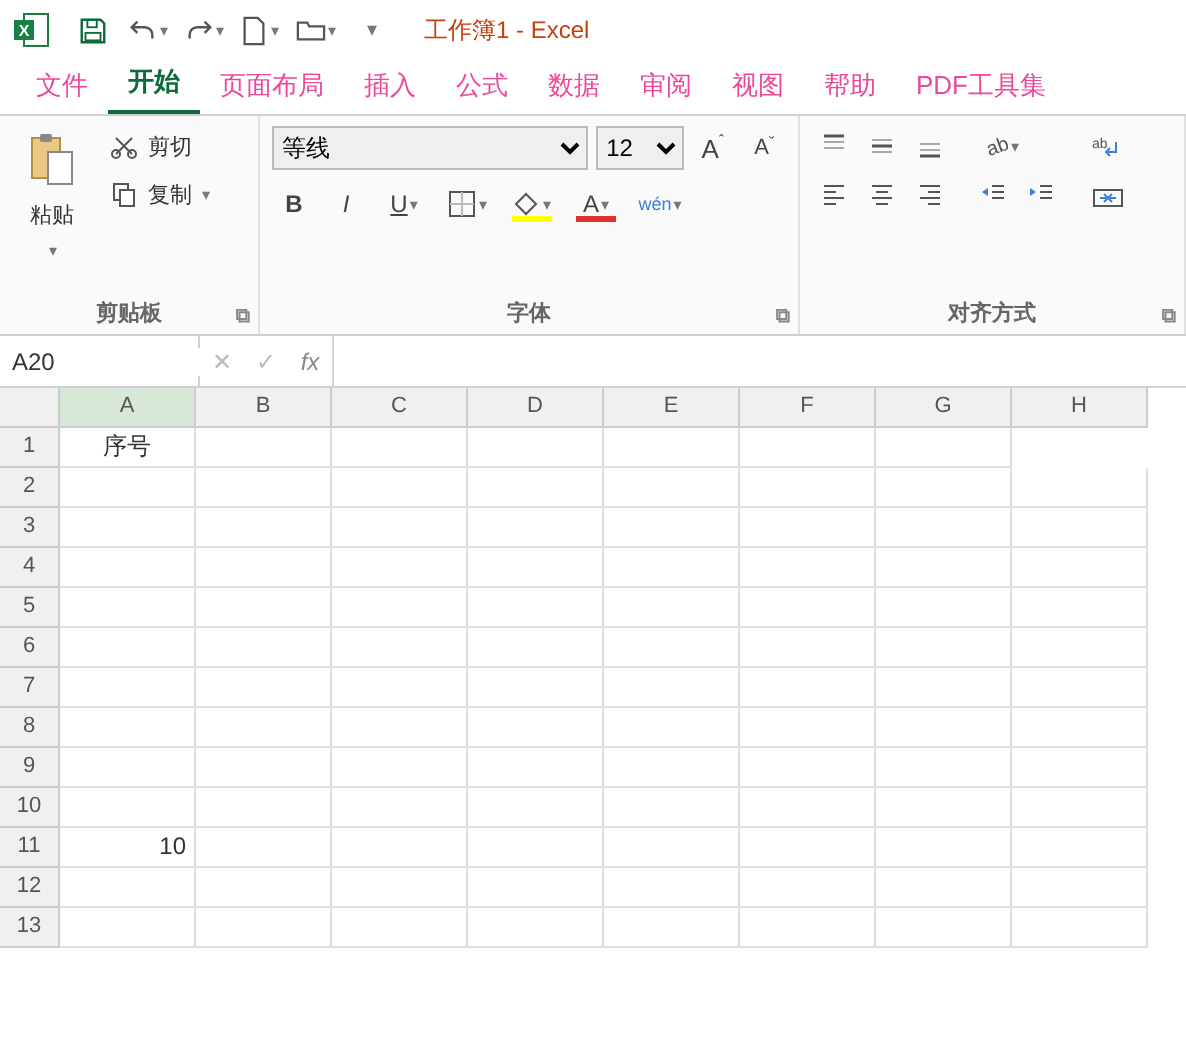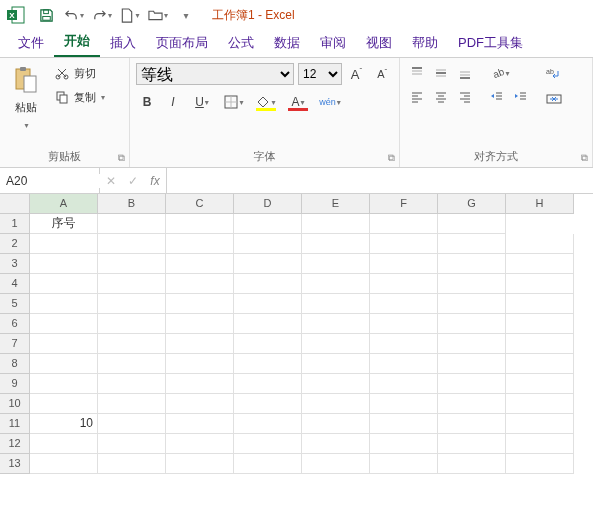--- a/index.html
+++ b/index.html
@@ -6,36 +6,36 @@
   body { margin:0; width:593px; height:526px; background:#fff; font-size:12px; color:#333; overflow:hidden;}
   
   .titlebar { height:30px; background:#fff; display:flex; align-items:center; padding:0 6px; gap:6px; }
   .titlebar .logo { width:20px; height:20px; display:flex; }
   .titlebar .qat { display:flex; align-items:center; gap:8px; margin-left:4px;}
   .titlebar .qat .btn { width:20px; height:20px; display:flex; align-items:center; justify-content:center; color:#555; }
   .titlebar .title { margin-left:10px; color:#c2410c; font-size:12px; }
   .dropdown-caret { font-size:8px; color:#777; margin-left:1px;}
   
   .tabs { height:28px; display:flex; align-items:flex-end; padding:0 8px; gap:0; border-bottom:1px solid #d0d0d0;}
-  .tab { padding:5px 10px 5px; font-size:13px; color:#4c1d95; cursor:pointer;}
+  .tab { padding:5px 10px 5px; font-size:13px; color:#ec4899; cursor:pointer;}
   .tab.active { font-weight:600; border-bottom:2px solid #0f6c3a; color:#0f6c3a;}
   
   .ribbon { height:110px; background:#fafafa; border-bottom:1px solid #d0d0d0; display:flex; }
   .group { border-right:1px solid #e0e0e0; display:flex; flex-direction:column; }
   .group-body { flex:1; display:flex; padding:4px 6px 0; gap:4px;}
-  .group-label { text-align:center; font-size:11px; color:#666; padding:2px 0 3px; position:relative;}
+  .group-label { text-align:center; font-size:11px; color:#666; padding:2px 0 3px; position:relative;font-weight:bold;}
   .group-label .launcher { position:absolute; right:4px; bottom:3px; font-size:10px; color:#888;}
   .big-btn { width:40px; display:flex; flex-direction:column; align-items:center; justify-content:flex-start; padding-top:4px; gap:6px;}
   .big-btn .ic { width:28px; height:28px; display:flex; align-items:center; justify-content:center;}
   .big-btn .lbl { font-size:11px; color:#333;}
   .vstack { display:flex; flex-direction:column; gap:2px; justify-content:flex-start;}
   .small-btn { height:22px; display:flex; align-items:center; gap:4px; padding:0 4px; font-size:11px; color:#333; white-space:nowrap;}
   .small-btn .ic { width:16px; height:16px; display:flex; align-items:center; justify-content:center;}
   .inline-row { display:flex; align-items:center; gap:4px; height:24px;}
-  select.font-name { width:160px; height:22px; font-size:16px; border:1px solid #bbb;}
+  select.font-name { width:160px; height:22px; font-size:12px; border:1px solid #bbb;}
   select.font-size { width:44px; height:22px; font-size:12px; border:1px solid #bbb;}
   .icon-btn { width:22px; height:22px; display:flex; align-items:center; justify-content:center; color:#444; position:relative;}
   .icon-btn.wide { width:28px;}
   .underline-bar { position:absolute; bottom:2px; left:4px; right:4px; height:3px;}
   .align-grid { display:flex; flex-direction:column; gap:2px;}
   .align-row { display:flex; gap:2px;}
   
   .fbar { height:26px; border-bottom:1px solid #d0d0d0; display:flex; align-items:stretch;}
   .namebox { width:100px; border-right:1px solid #d0d0d0; display:flex; align-items:center;}
   .namebox input { flex:1; border:none; outline:none; font-size:12px; padding:0 6px; color:#333;}
@@ -102,22 +102,22 @@
         <span class="dropdown-caret">▾</span>
       </div>
     <div class="btn" style="font-size:10px;color:#777;">▾</div>
   </div>
   <div class="title">工作簿1  -  Excel</div>
 </div>
 
 <div class="tabs">
   <div class="tab">文件</div>
   <div class="tab active">开始</div>
+  <div class="tab">页面布局</div>
   <div class="tab">插入</div>
-  <div class="tab">页面布局</div>
   <div class="tab">公式</div>
   <div class="tab">数据</div>
   <div class="tab">审阅</div>
   <div class="tab">视图</div>
   <div class="tab">帮助</div>
   <div class="tab">PDF工具集</div>
 </div>
 
 <div class="ribbon">
 

